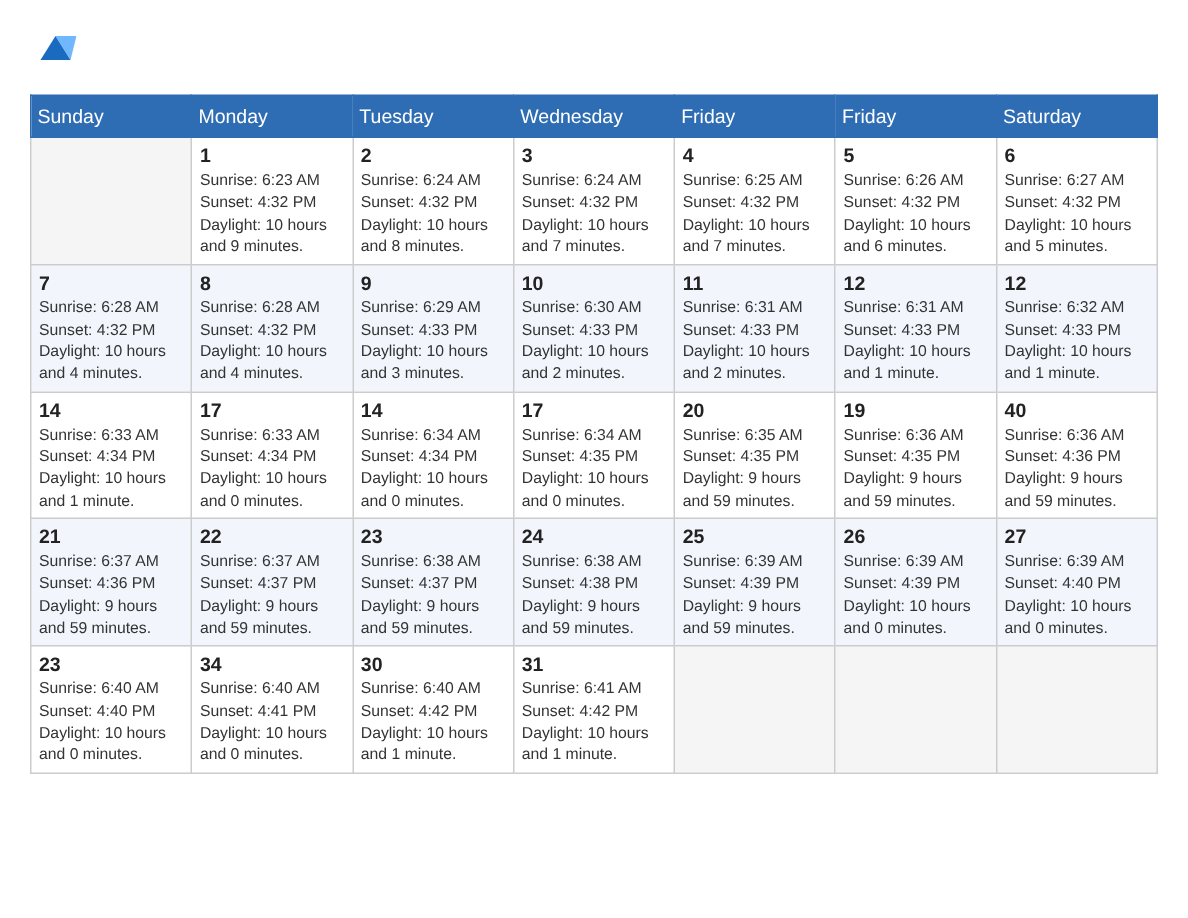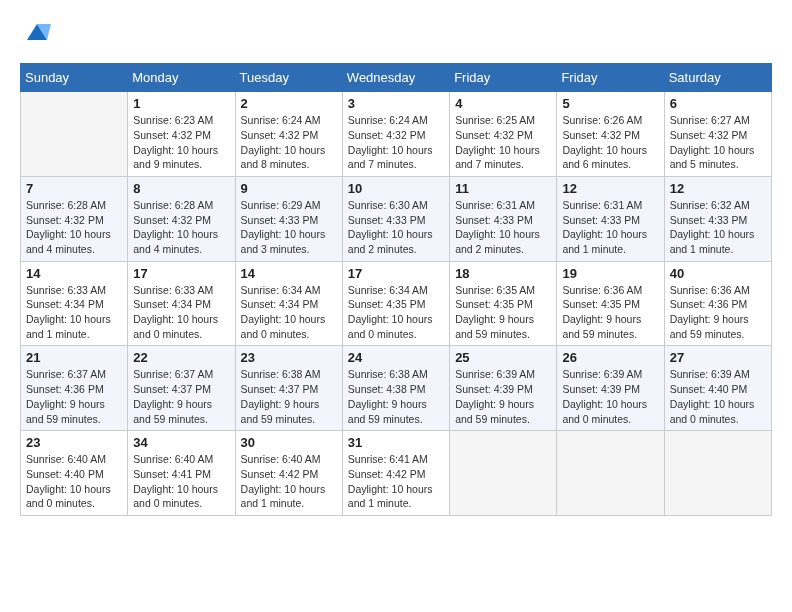--- a/index.html
+++ b/index.html
@@ -194,21 +194,21 @@
         </td>
         <td>
           <div class="day-num">14</div>
           <div class="day-info">Sunrise: 6:34 AM<br>Sunset: 4:34 PM<br>Daylight: 10 hours and 0 minutes.</div>
         </td>
         <td>
           <div class="day-num">17</div>
           <div class="day-info">Sunrise: 6:34 AM<br>Sunset: 4:35 PM<br>Daylight: 10 hours and 0 minutes.</div>
         </td>
         <td>
-          <div class="day-num">18</div>
+          <div class="day-num">20</div>
           <div class="day-info">Sunrise: 6:35 AM<br>Sunset: 4:35 PM<br>Daylight: 9 hours and 59 minutes.</div>
         </td>
         <td>
           <div class="day-num">19</div>
           <div class="day-info">Sunrise: 6:36 AM<br>Sunset: 4:35 PM<br>Daylight: 9 hours and 59 minutes.</div>
         </td>
         <td>
           <div class="day-num">40</div>
           <div class="day-info">Sunrise: 6:36 AM<br>Sunset: 4:36 PM<br>Daylight: 9 hours and 59 minutes.</div>
         </td>

